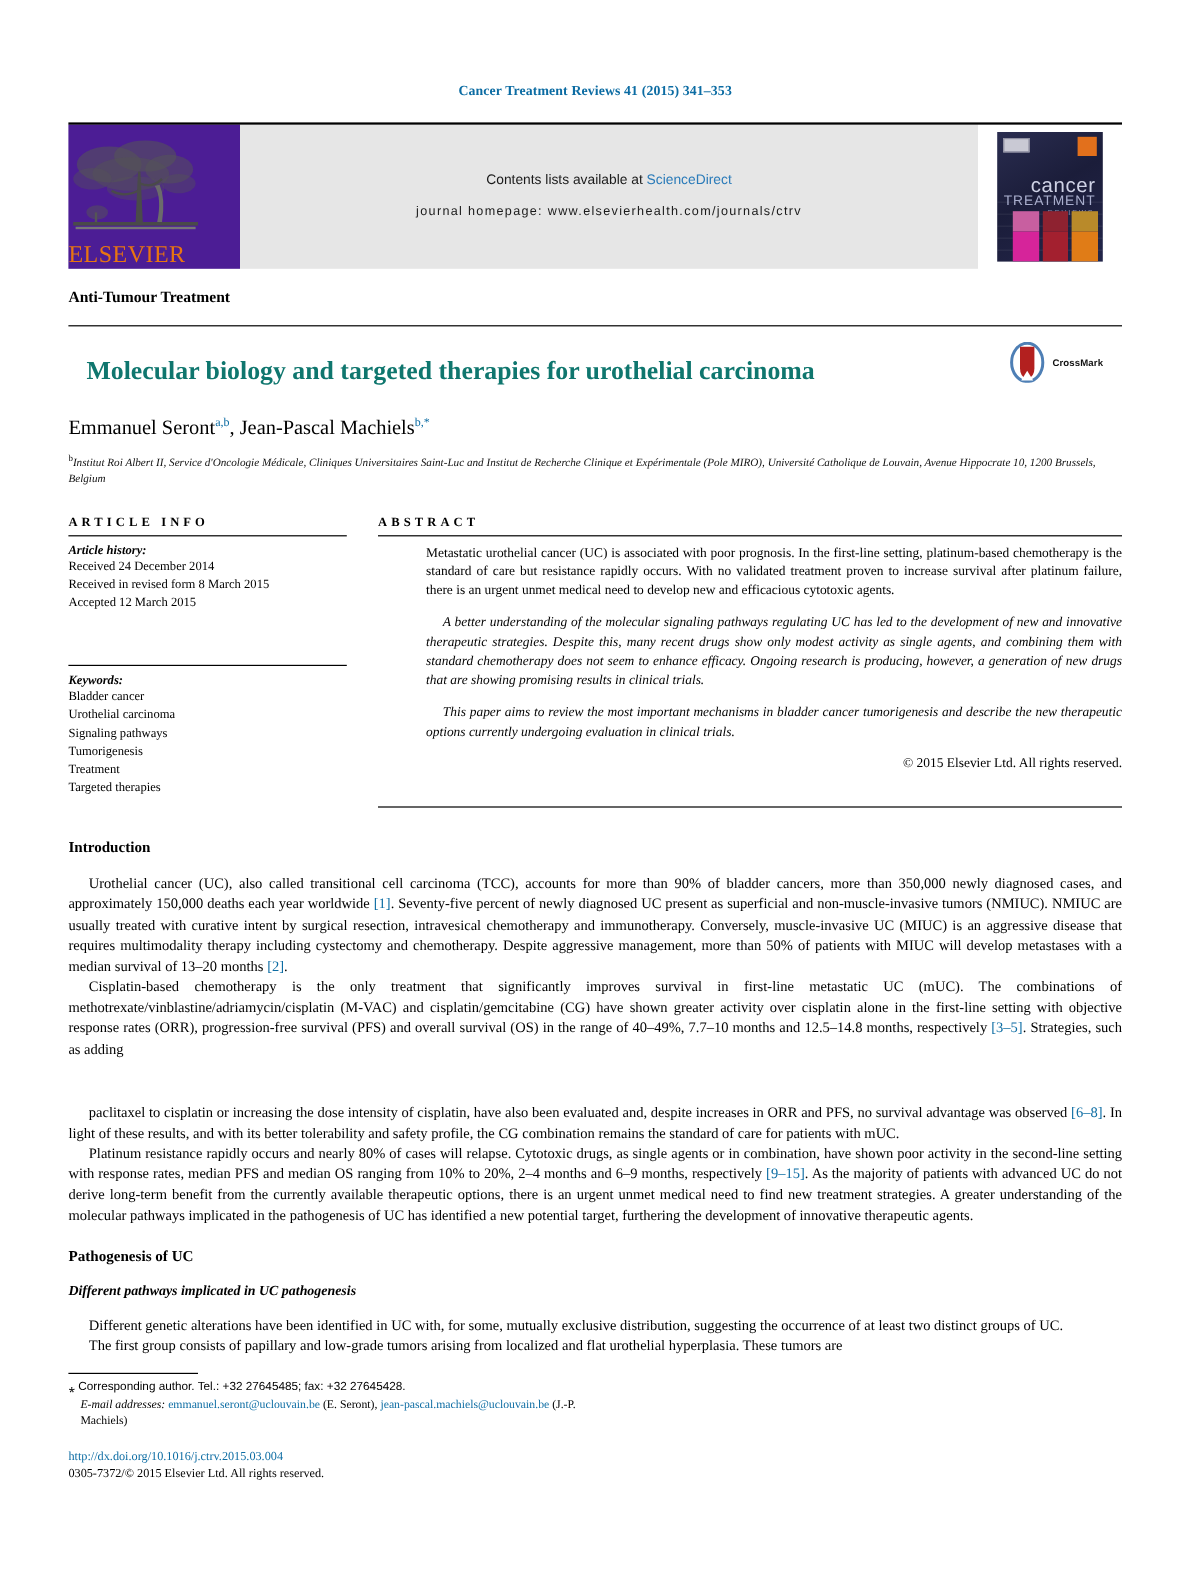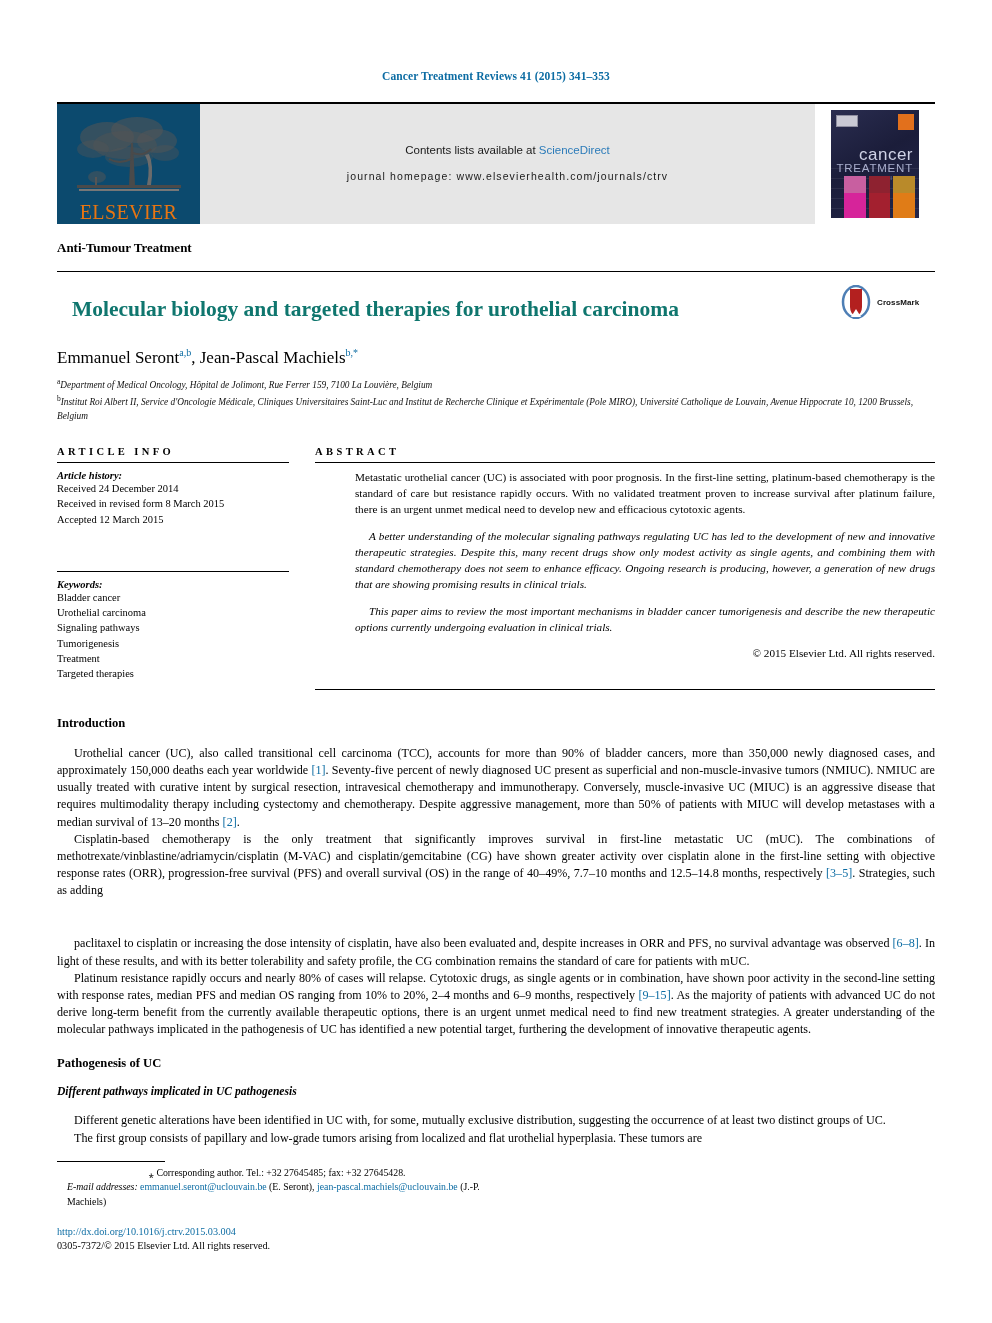--- a/index.html
+++ b/index.html
@@ -33,24 +33,24 @@
     border-top: 2px solid #000;
     display: flex;
     align-items: stretch;
     height: 122px;
   }
   .banner-logo {
     width: 143px;
     flex: 0 0 143px;
     display: flex;
     flex-direction: column;
-    align-items: center;
+    align-items: flex-start;
     justify-content: flex-end;
     padding-bottom: 2px;
-    background: #0c4a6e;
+    background: #4c1d95;
   }
   .tree-svg { display:block; }
   .elsevier-word {
     color: #e87511;
     font-family: "Liberation Serif", serif;
     font-size: 20px;
     letter-spacing: 0.4px;
     line-height: 1;
     margin-top: 1px;
   }
@@ -244,26 +244,25 @@
     text-indent: 17px;
     hyphens: none;
   }
   .p + .p { margin-top: 0; }
   .ref { color: #0c6ca3; }
 
   
   .footnote-zone { margin: 14px 57px 0 57px; width: 440px; }
   .fn-rule { border-top: 1px solid #000; width: 108px; margin-bottom: 4px; }
   .fn {
-    font-family: Liberation Serif, serif;
+    font-family: Liberation Sans, sans-serif;
     font-size: 9.8px;
     line-height: 1.45;
     text-indent: -10px;
     padding-left: 10px;
-    text-align: center;
   }
   .fn .star { font-size: 10px; }
   .fn-email {
     font-family: "Liberation Serif", serif;
     font-size: 9.8px;
     line-height: 1.45;
     padding-left: 10px;
   }
   .fn-email .it { font-style: italic; }
   .link { color: #0c6ca3; }
@@ -362,21 +361,20 @@
       </svg>
       <span class="crossmark-label">CrossMark</span>
     </div>
   </div>
 
   <div class="authors">
     <span>Emmanuel Seront</span><sup>a,b</sup><span>, </span><span>Jean-Pascal Machiels</span><sup>b,*</sup>
   </div>
 
   <div class="affil">
-    <div><sup>a</sup><span>Department of Medical Oncology, Hôpital de Jolimont, Rue Ferrer 159, 7100 La Louvière, Belgium</span></div>
     <div><sup>b</sup><span>Institut Roi Albert II, Service d'Oncologie Médicale, Cliniques Universitaires Saint-Luc and Institut de Recherche Clinique et Expérimentale (Pole MIRO), Université Catholique de Louvain, Avenue Hippocrate 10, 1200 Brussels, Belgium</span></div>
   </div>
 
   <div class="info-block">
 
     <div class="col-info">
       <div class="head-letterspace">ARTICLE INFO</div>
       <div class="rule-med"></div>
       <div class="info-sub">Article history:</div>
       <div class="info-line">

